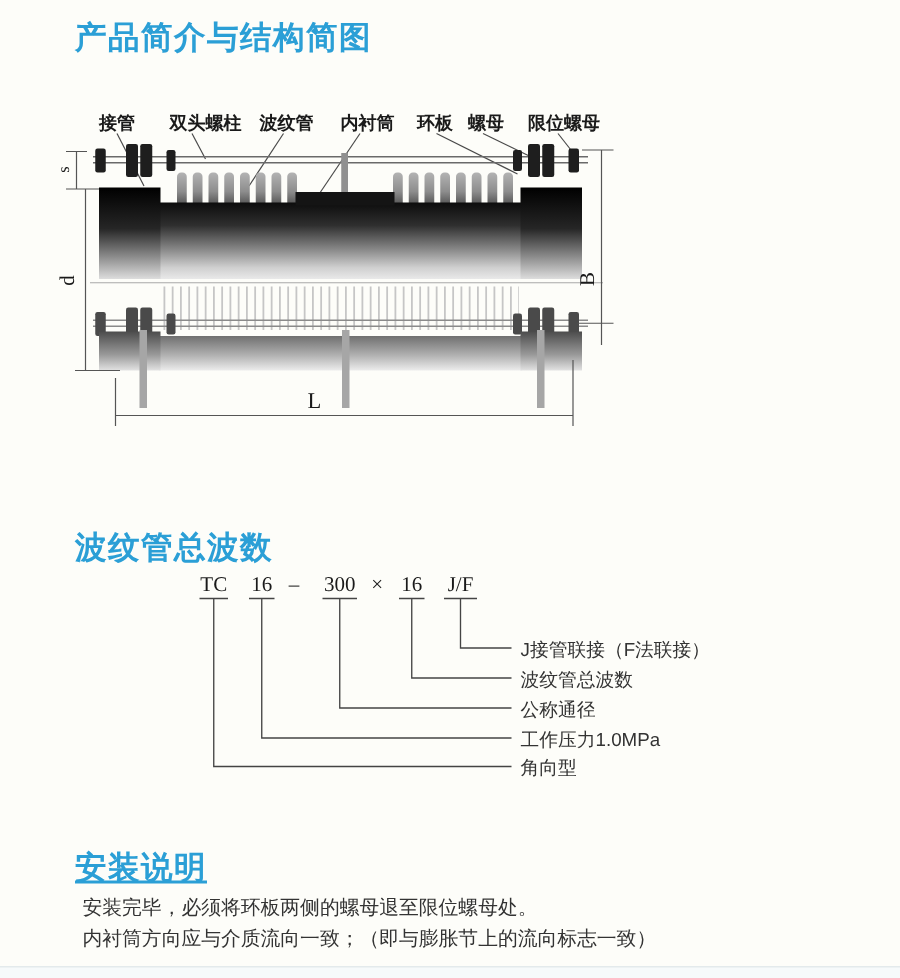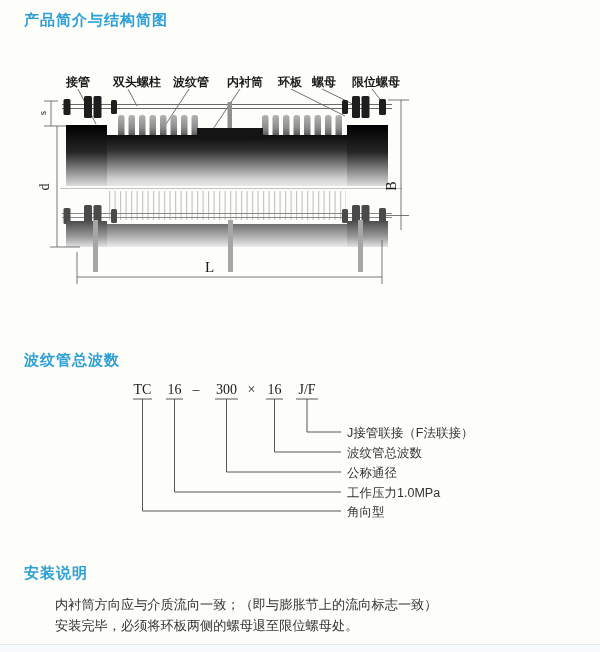--- a/index.html
+++ b/index.html
@@ -2,27 +2,27 @@
 <html style="--accent: #2b9fd6;"><head>
 <meta charset="utf-8">
 <style>
   html,body{margin:0;padding:0;}
   body{
     width:600px;height:652px;position:relative;overflow:hidden;
     background:#fdfdf9;
     font-family:"Liberation Sans","DejaVu Sans",sans-serif;
   }
   .section-title{
-    position:absolute;left:24px;margin:0;
-    font-size:15px;font-weight:bold;color:var(--accent,#2b9fd6);
+    position:absolute;left:50px;margin:0;
+    font-size:21px;font-weight:bold;color:var(--accent,#2b9fd6);
     letter-spacing:1px;
   }
   #title-intro{top:11px;}
   #title-code{top:351px;}
-  #title-install{top:564px;}
+  #title-install{top:564px;text-decoration:underline;}
   .diagram-svg{position:absolute;left:30px;top:62px;}
   .codefig-svg{position:absolute;left:0;top:375px;}
   .install-text{
     position:absolute;left:55px;top:594px;width:500px;
     font-size:13.2px;color:#333;line-height:21px;
   }
   .install-text div{white-space:nowrap;}
   .bottom-strip{
     position:absolute;left:0;top:644px;width:600px;height:8px;
     border-top:1px solid #e3eaec;background:#f6fafb;
@@ -203,17 +203,17 @@
     <text class="anno" x="347" y="457">波纹管总波数</text>
     <text class="anno" x="347" y="477">公称通径</text>
     <text class="anno" x="347" y="497">工作压力1.0MPa</text>
     <text class="anno" x="347" y="516">角向型</text>
   </g>
 </svg>
 
 <h2 class="section-title" id="title-install">安装说明</h2>
 
 <div class="install-text">
+  <div>安装完毕，必须将环板两侧的螺母退至限位螺母处。</div>
   <div>内衬筒方向应与介质流向一致；（即与膨胀节上的流向标志一致）</div>
-  <div>安装完毕，必须将环板两侧的螺母退至限位螺母处。</div>
 </div>
 
 <div class="bottom-strip"></div>
 
 </body></html>

